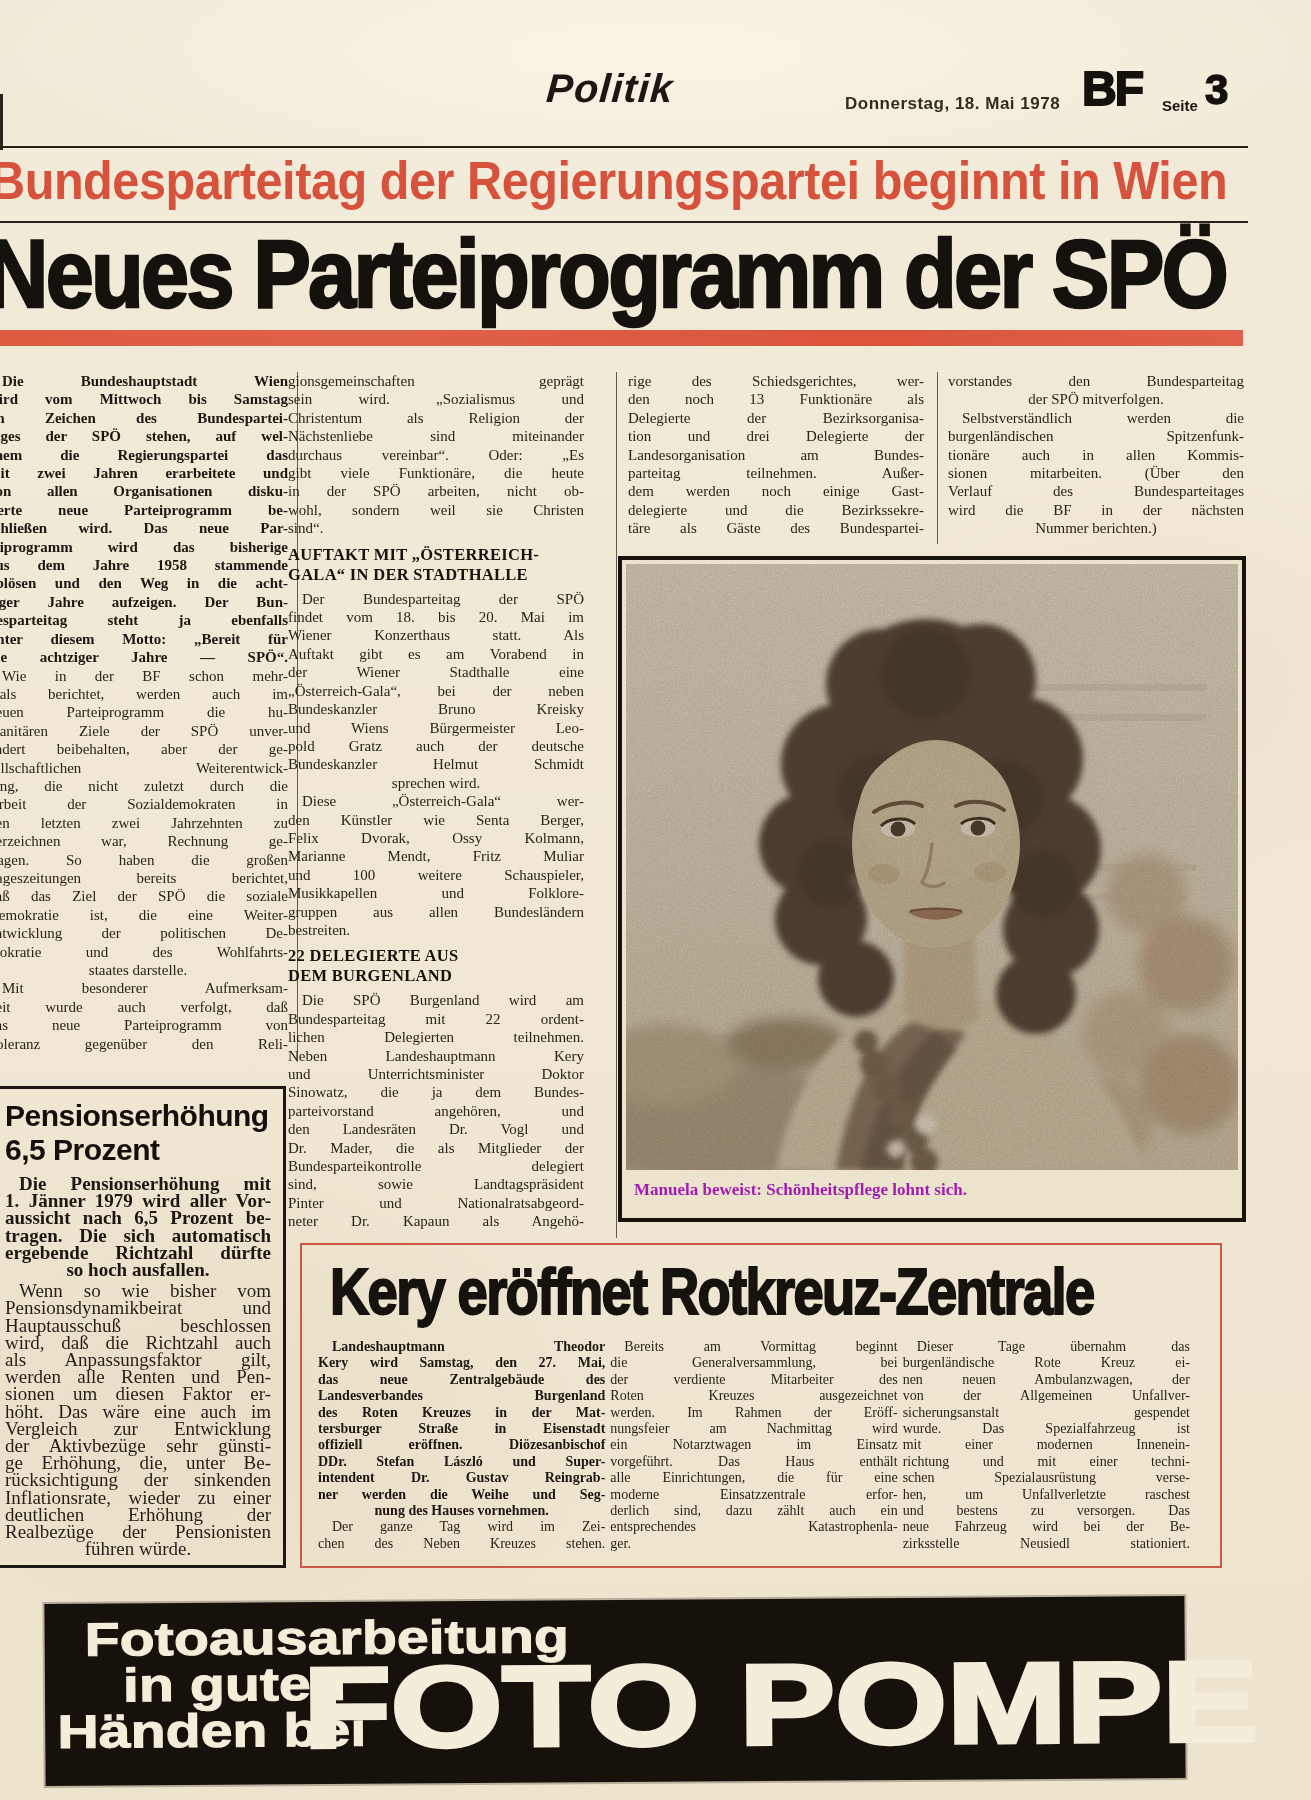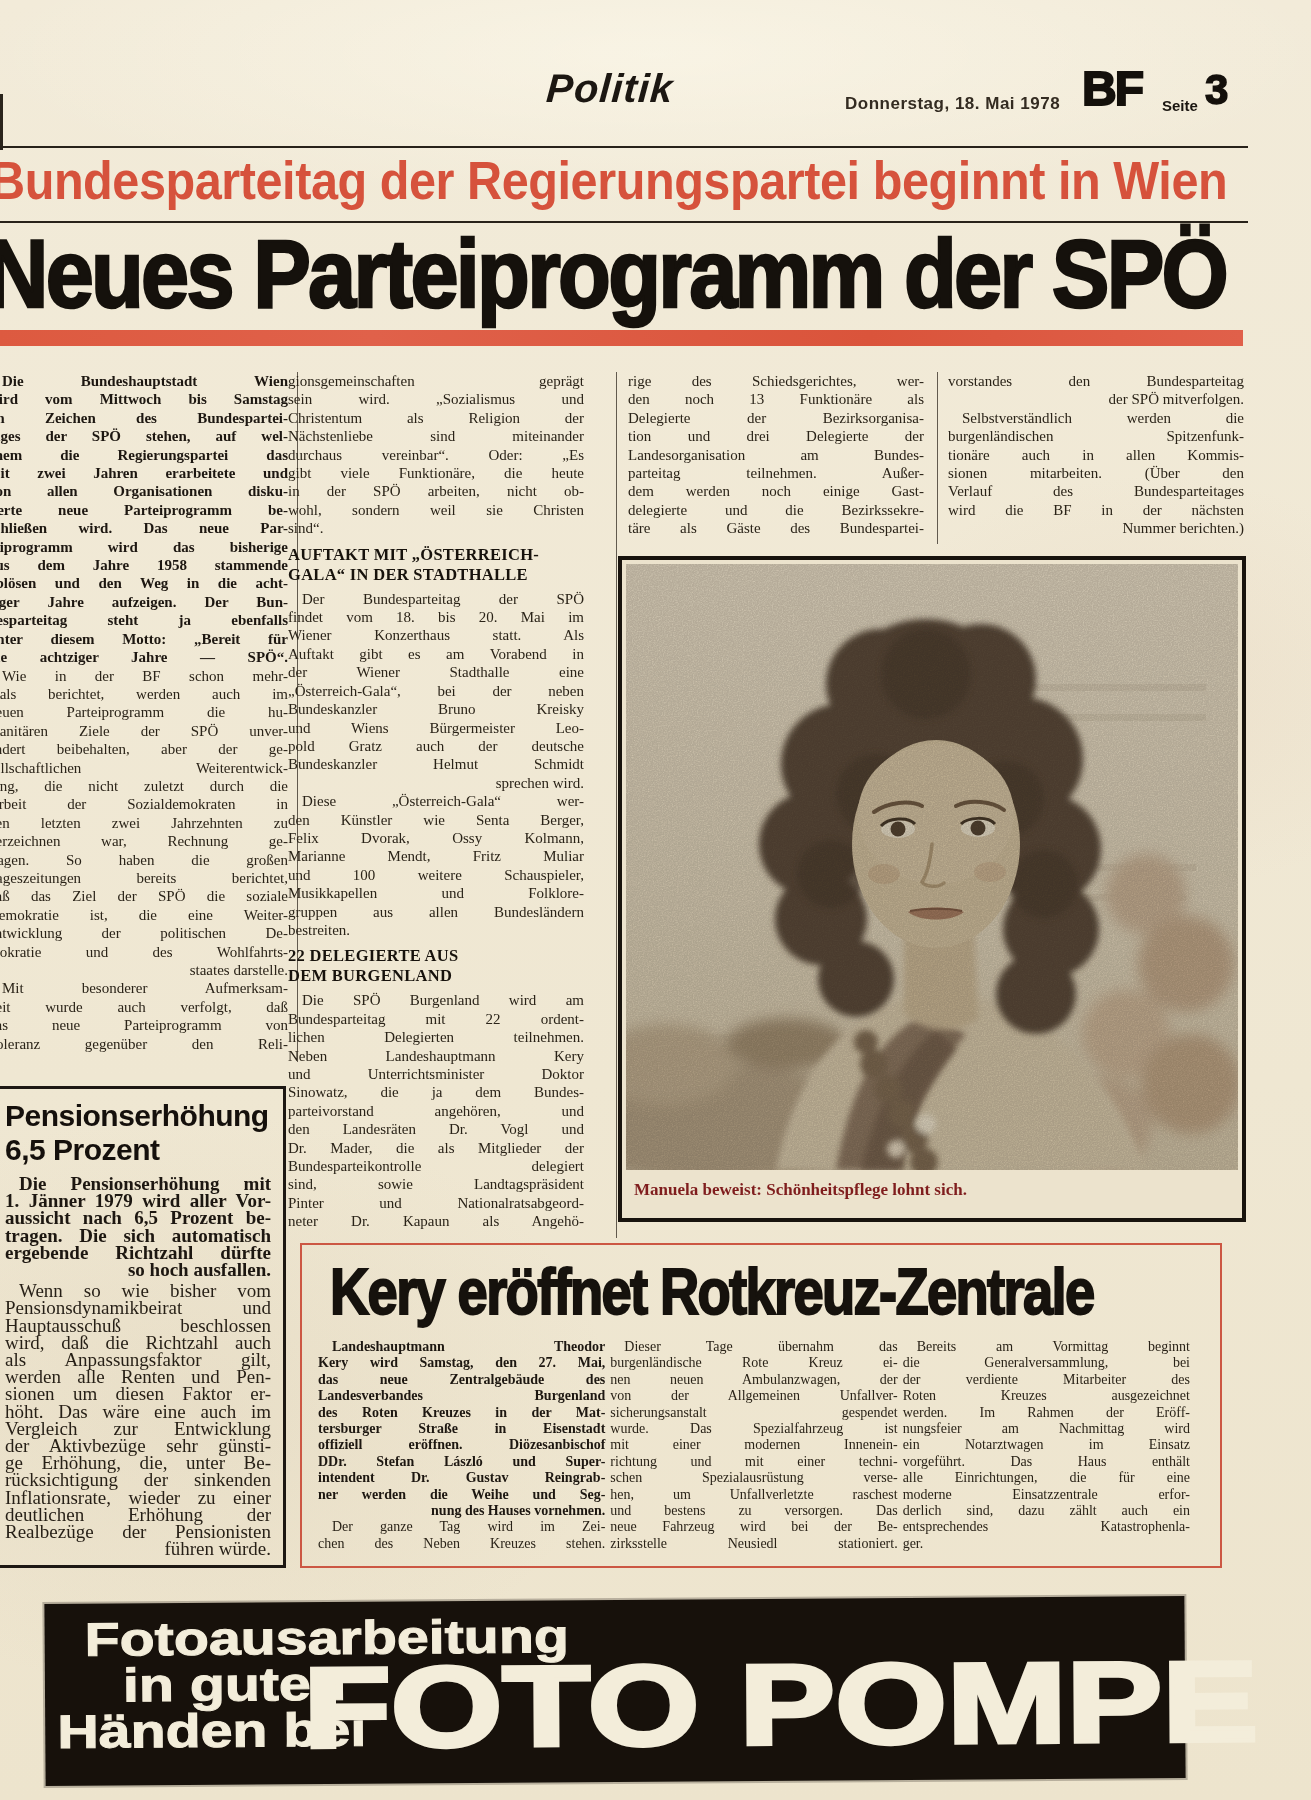--- a/index.html
+++ b/index.html
@@ -30,35 +30,35 @@
     letter-spacing:-.5px;transform:scaleX(.9);transform-origin:left center;}
   .headline{left:-14px;top:222px;white-space:nowrap;
     font:700 96px/104px "Liberation Sans",sans-serif;color:#15110c;
     -webkit-text-stroke:2.5px #15110c;letter-spacing:-3px;
     transform:scaleX(.9);transform-origin:left center;}
   .redbar{left:0;top:330px;width:1243px;height:16px;
     background:linear-gradient(90deg,#dd5a40,#e0614a 30%,#da543b 70%,#e0604a);}
   
   .col{position:absolute;top:372px;font-size:15px;line-height:18.4px;color:#2a2318;}
   .bt{white-space:pre-line;text-align:justify;text-align-last:justify;}
-  .bt-left{white-space:pre-line;text-align:right;}
+  .bt-left{white-space:pre-line;text-align:center;}
   .ind{text-indent:14px;}
   .lead{font-weight:700;color:#1d1711;}
   .subhead{font:700 16.5px/20px "Liberation Serif",serif;color:#17120c;white-space:pre-line;
     margin:7px 0 5px 0;letter-spacing:.3px;}
   .col1{left:-12px;width:300px;}
   .col2{left:288px;width:296px;}
   .col3{left:628px;width:296px;}
   .col4{left:948px;width:296px;}
   .vrule{position:absolute;width:1px;background:rgba(50,42,32,.75);}
   
   .photo-box{left:618px;top:556px;width:628px;height:666px;border:4px solid #18130d;
     background:#ece3cd;box-sizing:border-box;}
   .photo-img{display:block;width:612px;height:606px;margin:4px auto 0 auto;}
-  .photo-caption{font:700 17px/24px "Liberation Serif",serif;color:#7f1d1d;padding:8px 12px 0 12px;}
+  .photo-caption{font:700 17px/24px "Liberation Serif",serif;color:#a21caf;padding:8px 12px 0 12px;}
   
   .pension-box{left:-12px;top:1086px;width:298px;height:482px;border:3px solid #1d1813;
     box-sizing:border-box;padding:10px 12px 8px 14px;}
   .pension-title{font:700 30px/34px "Liberation Sans",sans-serif;color:#15100c;
     white-space:pre-line;letter-spacing:-.5px;margin-bottom:8px;}
   .pension-box .txt{font-size:19px;line-height:17.2px;}
   
   .kery-box{left:300px;top:1243px;width:922px;height:325px;border:2px solid #cc5743;
     box-sizing:border-box;}
   .kery-headline{margin:8px 0 6px 28px;white-space:nowrap;
@@ -362,49 +362,49 @@
 tersburger Straße in Eisenstadt
 offiziell eröffnen. Diözesanbischof
 DDr. Stefan László und Super-
 intendent Dr. Gustav Reingrab-
 ner werden die Weihe und Seg-</div>
         <div class="bt-left lead">nung des Hauses vornehmen.</div>
         <div class="bt ind">Der ganze Tag wird im Zei-
 chen des Neben Kreuzes stehen.</div>
       </div>
       <div class="kery-col">
+        <div class="bt ind">Bereits am Vormittag beginnt
+die Generalversammlung, bei
+der verdiente Mitarbeiter des
+Roten Kreuzes ausgezeichnet
+werden. Im Rahmen der Eröff-
+nungsfeier am Nachmittag wird
+ein Notarztwagen im Einsatz
+vorgeführt. Das Haus enthält
+alle Einrichtungen, die für eine
+moderne Einsatzzentrale erfor-
+derlich sind, dazu zählt auch ein
+entsprechendes Katastrophenla-
+ger.</div>
+      </div>
+      <div class="kery-col">
         <div class="bt ind">Dieser Tage übernahm das
 burgenländische Rote Kreuz ei-
 nen neuen Ambulanzwagen, der
 von der Allgemeinen Unfallver-
 sicherungsanstalt gespendet
 wurde. Das Spezialfahrzeug ist
 mit einer modernen Innenein-
 richtung und mit einer techni-
 schen Spezialausrüstung verse-
 hen, um Unfallverletzte raschest
 und bestens zu versorgen. Das
 neue Fahrzeug wird bei der Be-
 zirksstelle Neusiedl stationiert.</div>
       </div>
-      <div class="kery-col">
-        <div class="bt ind">Bereits am Vormittag beginnt
-die Generalversammlung, bei
-der verdiente Mitarbeiter des
-Roten Kreuzes ausgezeichnet
-werden. Im Rahmen der Eröff-
-nungsfeier am Nachmittag wird
-ein Notarztwagen im Einsatz
-vorgeführt. Das Haus enthält
-alle Einrichtungen, die für eine
-moderne Einsatzzentrale erfor-
-derlich sind, dazu zählt auch ein
-entsprechendes Katastrophenla-
-ger.</div>
-      </div>
     </div>
   </div>
 
   <div class="abs ad">
     <div class="ad-line ad-l1">Fotoausarbeitung</div>
     <div class="ad-line ad-l2">in guten</div>
     <div class="ad-line ad-l3">Händen bei</div>
     <div class="ad-brand">FOTO POMPE</div>
   </div>
 

